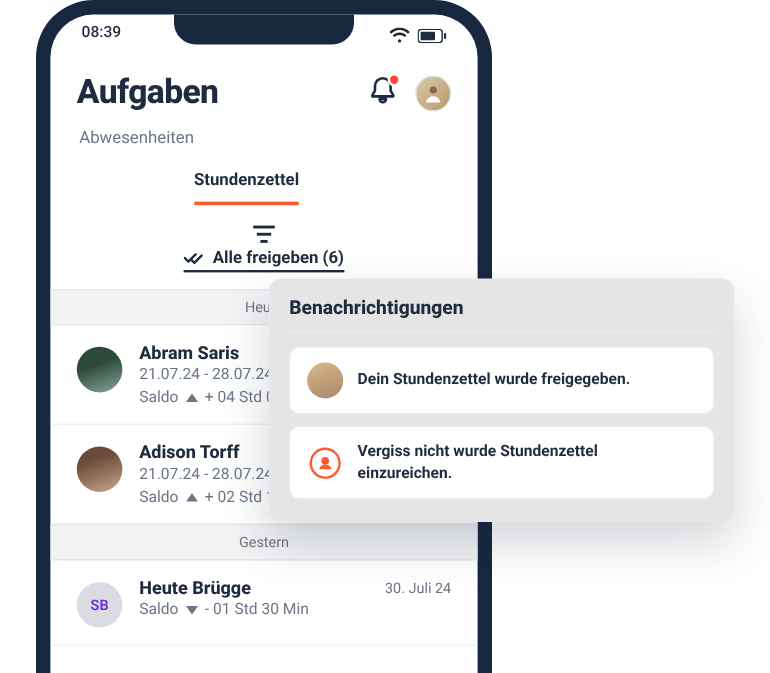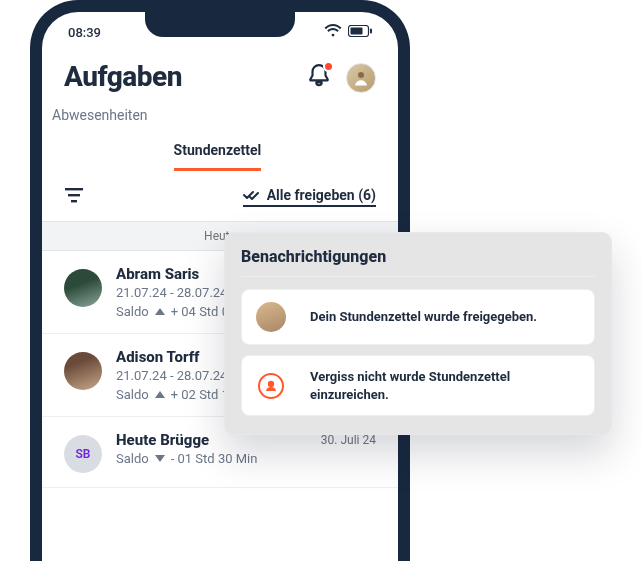--- a/index.html
+++ b/index.html
@@ -30,21 +30,20 @@
     transform: translateX(-50%);
     width: 150px;
     height: 26px;
     background: #17283f;
     border-radius: 0 0 18px 18px;
     z-index: 5;
   }
   .status-bar {
     display: flex;
     justify-content: space-between;
-    align-items: center;
     padding: 8px 26px 2px;
     height: 34px;
     font-size: 13px;
     font-weight: 500;
     color: #1f2b3e;
   }
   .status-right { display: flex; gap: 6px; align-items: center; }
   .screen { padding: 0 0; }
   .header {
     display: flex;
@@ -70,37 +69,37 @@
   }
   .avatar {
     width: 30px; height: 30px;
     border-radius: 50%;
     background: linear-gradient(135deg,#d9c9a8,#b89a6e);
     border: 1px solid #e3e3e3;
     display: flex; align-items: center; justify-content: center;
   }
   .tabs {
     display: flex;
-    gap: 26px;
-    padding: 8px 10px 0;
+    padding: 8px 24px 0;
     font-size: 14px;
     color: #6b7688;
   }
   .tab { padding-bottom: 10px; cursor: pointer; }
   .tab.active {
     color: #1f2b3e;
     font-weight: 700;
     border-bottom: 3px solid #ff5a2e;
     margin-top: 35px;
   }
   .toolbar {
     display: flex;
     justify-content: space-between;
     align-items: center;
     padding: 16px 22px 14px;
+    flex-direction: column;
   }
   .filter-icon { color: #1f2b3e; }
   .approve-all {
     display: flex; align-items: center; gap: 6px;
     font-size: 14px; font-weight: 700;
     color: #1f2b3e;
     border-bottom: 2px solid #1f2b3e;
     padding-bottom: 2px;
     cursor: pointer;
   }
@@ -150,21 +149,21 @@
     padding: 14px 16px 18px;
     z-index: 20;
   }
   .pop-title {
     font-size: 16px; font-weight: 800; color: #1f2b3e;
     padding-bottom: 10px;
     border-bottom: 1px solid #eceef1;
     margin-bottom: 12px;
   }
   .notif {
-    display: flex; align-items: center; gap: 24px;
+    display: flex; align-items: center; gap: 12px;
     background: #fff;
     border: 1px solid #eceef1;
     border-radius: 8px;
     padding: 12px 14px;
     margin-bottom: 10px;
   }
   .notif:last-child { margin-bottom: 0; }
   .notif-icon {
     width: 30px; height: 30px; border-radius: 50%;
     flex-shrink: 0;
@@ -261,20 +260,21 @@
         <div class="row-name">Adison Torff</div>
         <div class="row-dates">21.07.24 - 28.07.24</div>
         <div class="row-balance">
           <span>Saldo</span>
           <span class="tri-up"></span>
           <span>+ 02 Std 10 Min</span>
         </div>
       </div>
     </div>
 
+    <div class="section-hd">Gestern</div>
 
     <div class="row">
       <div class="row-av av-img3">SB</div>
       <div class="row-body">
         <div class="row-name">Heute Brügge</div>
         <div class="row-balance">
           <span>Saldo</span>
           <span class="tri-down"></span>
           <span>- 01 Std 30 Min</span>
         </div>

